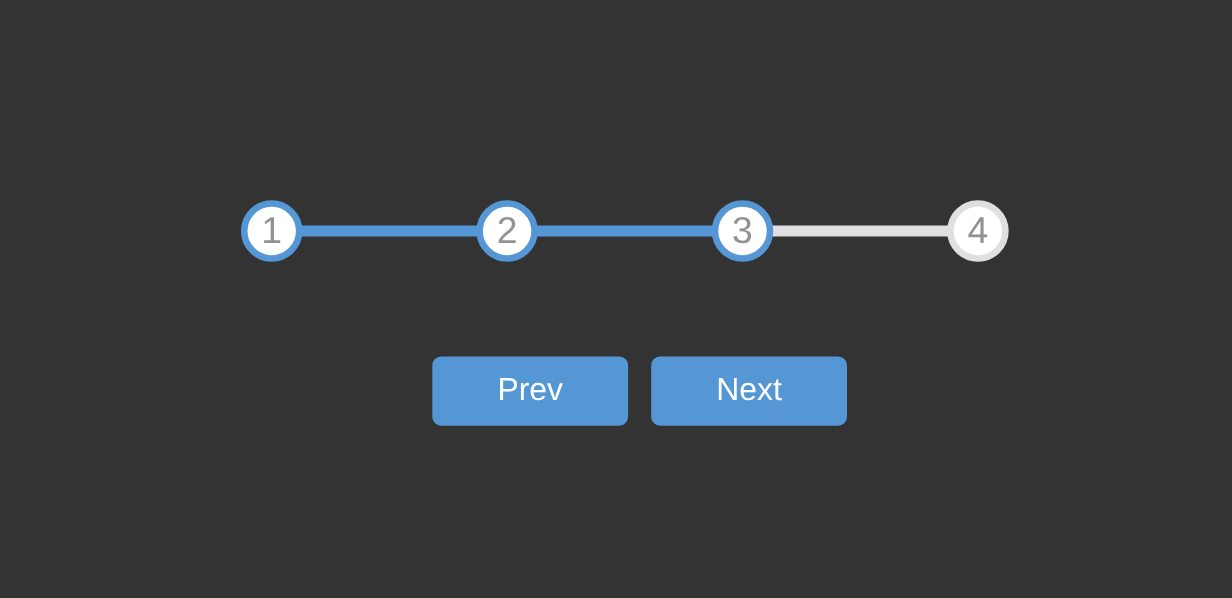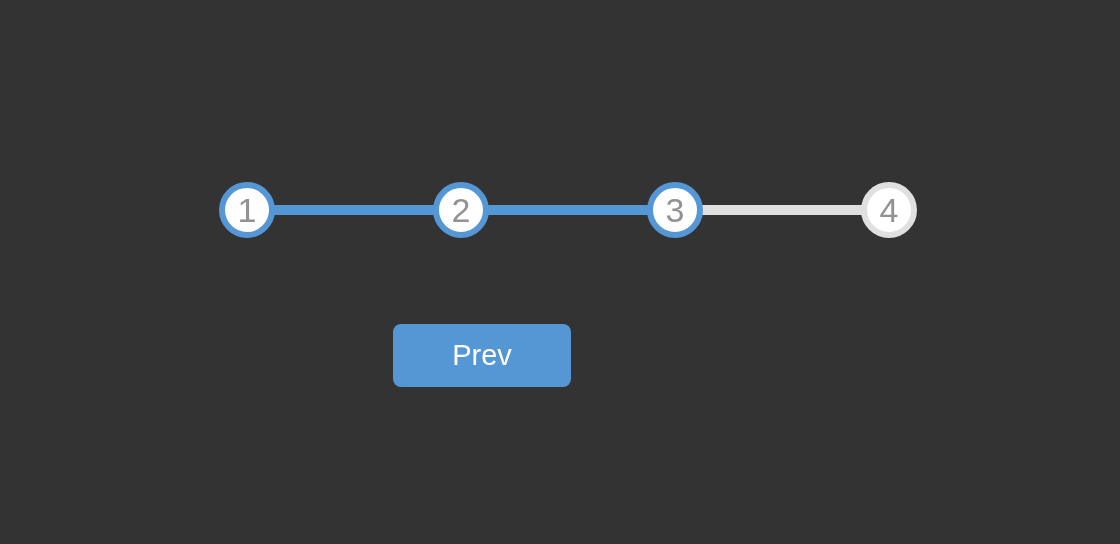--- a/index.html
+++ b/index.html
@@ -114,15 +114,16 @@
     <div class="connector" data-state="inactive"></div>
 
     <div class="step" data-state="inactive">
       <span class="step-num">4</span>
     </div>
 
   </div>
 
   <div class="controls">
     <button class="btn">Prev</button>
+    <button class="btn">Next</button>
   </div>
 
 </div>
 
 </body></html>

